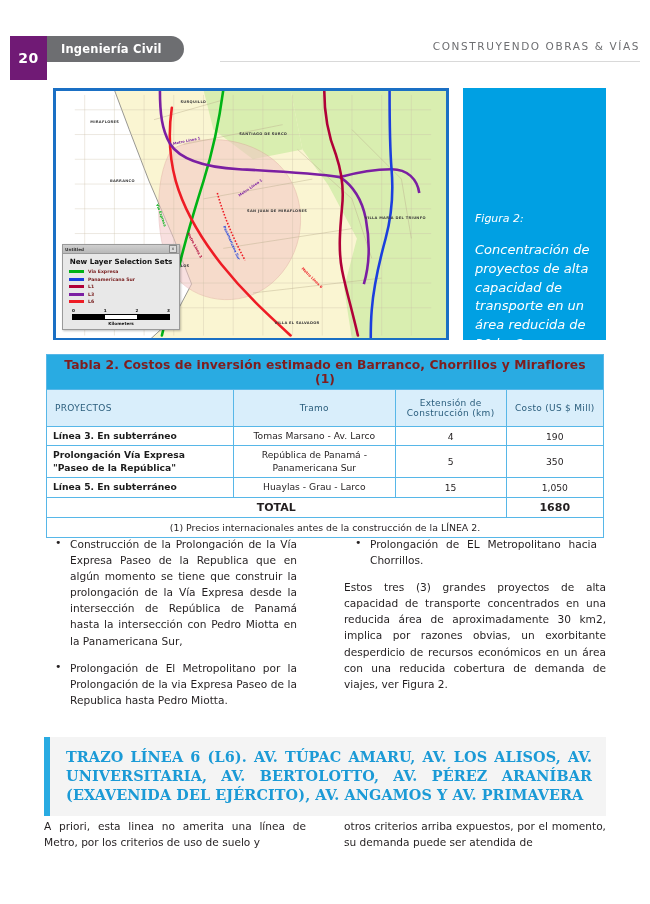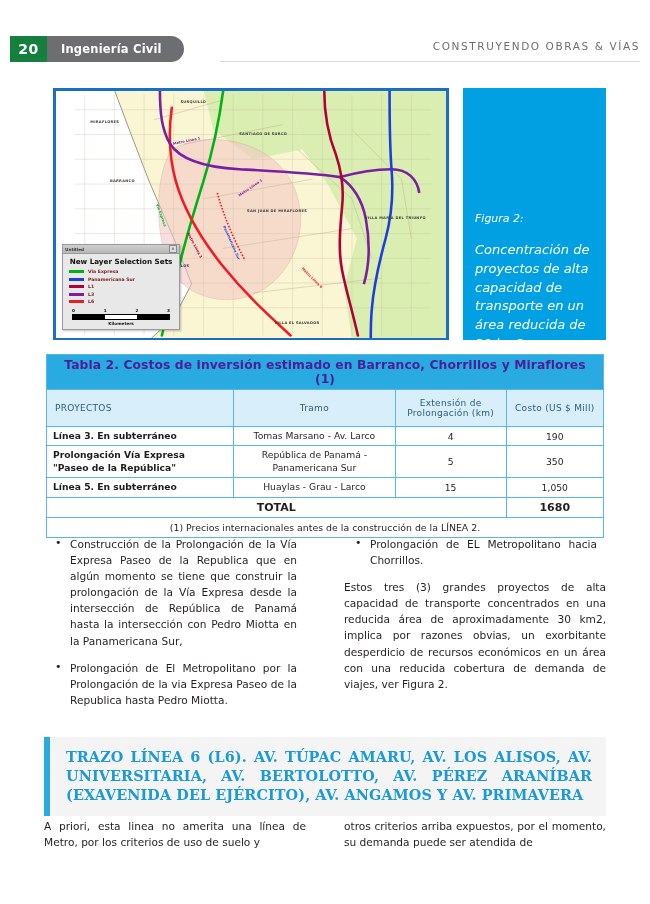--- a/index.html
+++ b/index.html
@@ -22,22 +22,22 @@
     top: 36px;
     left: 10px;
     width: 630px;
     height: 26px;
   }
   .page-number {
     position: absolute;
     left: 0;
     top: 0;
     width: 37px;
-    height: 26px;
-    background: #15803d;
+    height: 44px;
+    background: #701a75;
     color: #ffffff;
     font-weight: bold;
     font-size: 14px;
     display: flex;
     align-items: center;
     justify-content: center;
     letter-spacing: 0.5px;
     text-align: right;
   }
   .section-tab {
@@ -239,21 +239,21 @@
     border-collapse: collapse;
     font-size: 9.2px;
   }
   table.costs td, table.costs th {
     border: 1px solid #57b7e8;
     padding: 3px 6px;
     vertical-align: middle;
   }
   .tbl-title td {
     background: #29abe2;
-    color: #4c1d95;
+    color: #7f1d1d;
     font-weight: bold;
     font-size: 12.3px;
     text-align: center;
     padding: 5px 6px;
     border: 1px solid #29abe2;
     letter-spacing: 0.1px;
   }
   .tbl-head th {
     background: #d9eefb;
     color: #2a5d7c;
@@ -490,21 +490,21 @@
   <table class="costs">
     <tbody>
         <tr class="tbl-title">
       <td colspan="4">Tabla 2. Costos de inversión estimado  en Barranco, Chorrillos y Miraflores (1)</td>
     </tr>
     <tr class="tbl-head">
       <th class="left col-proj">PROYECTOS</th>
       <th class="col-tramo">Tramo</th>
       <th class="col-ext">
         <span>Extensión de</span><br>
-        <span>Prolongación (km)</span>
+        <span>Construcción (km)</span>
       </th>
       <th class="col-costo">Costo (US $ Mill)</th>
     </tr>
 
     <tr>
       <td class="c-proj">Línea 3. En subterráneo</td>
       <td class="c-tramo">Tomas Marsano - Av. Larco</td>
       <td class="c-num">4</td>
       <td class="c-num">190</td>
     </tr>

